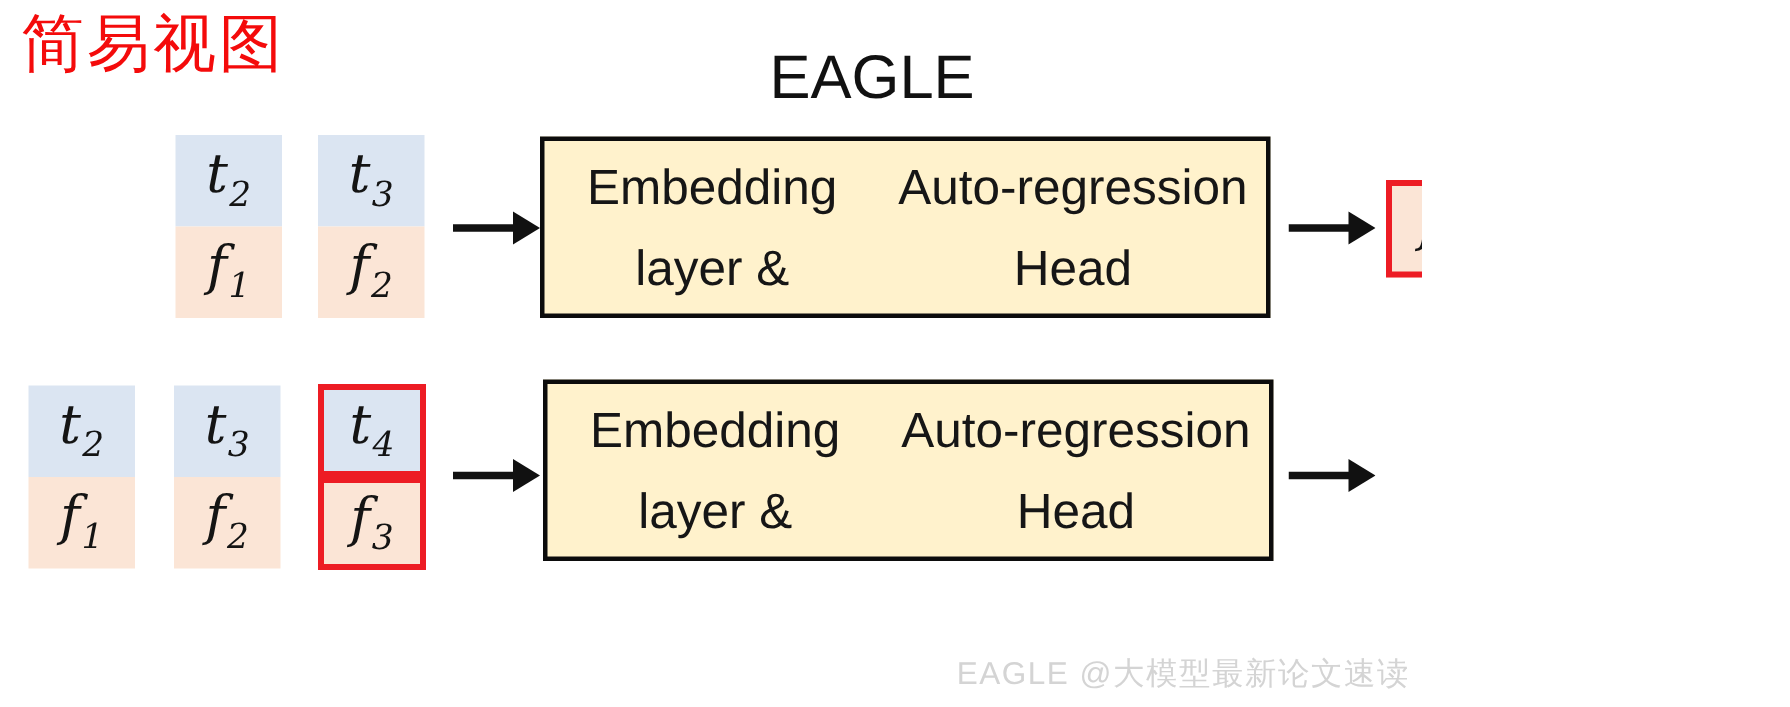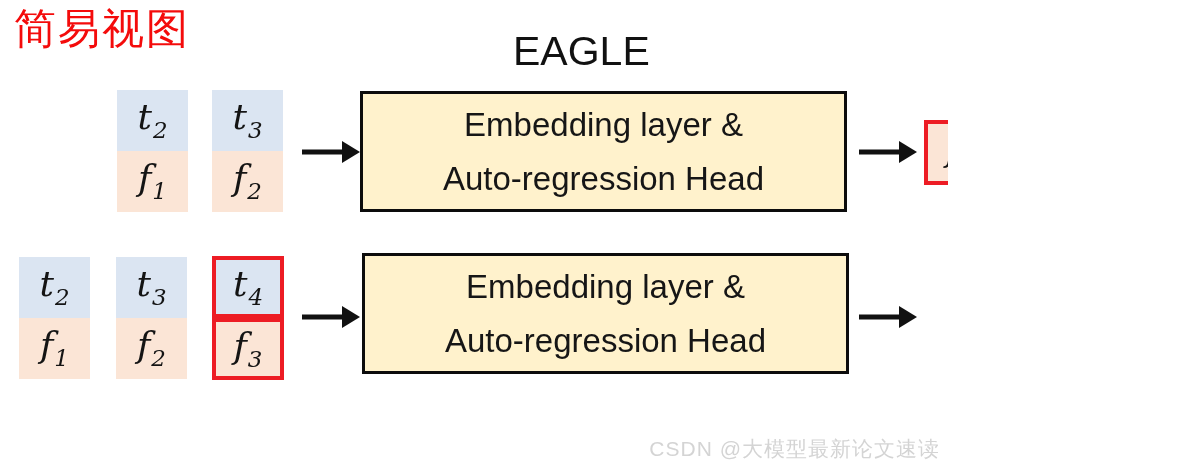--- a/index.html
+++ b/index.html
@@ -14,21 +14,21 @@
   .cell{width:71px;height:61px;display:flex;align-items:center;justify-content:center;box-sizing:border-box;}
   .tok{background:#dbe5f2;}
   .feat{background:#fbe5d6;}
   .cell.hl{width:72px;height:62px;border:4px solid #ed1c24;}
 
   .math{font-family:"DejaVu Serif",serif;font-style:italic;font-size:36px;color:#141414;line-height:1;white-space:nowrap;}
   .math i{font-style:italic;}
   .math sub{font-size:23px;font-style:italic;vertical-align:-9px;margin-left:1px;}
 
   .bigbox{width:487px;height:121px;background:#fff2cc;border:3px solid #0c0c0c;box-sizing:border-box;
-          display:flex;flex-direction:column;align-items:center;justify-content:center;
+          display:flex;flex-direction:row;align-items:center;justify-content:center;
           font-size:33px;color:#161616;line-height:1.62;text-align:center;}
 
   .outbox{width:72px;height:65px;box-sizing:border-box;border:4px solid #ed1c24;
           display:flex;align-items:center;justify-content:center;}
 
   .watermark{right:8px;top:435px;font-size:21px;color:#d4d4d4;letter-spacing:1px;white-space:nowrap;}
 </style>
 </head>
 <body>
 
@@ -125,15 +125,15 @@
     <polygon points="40,2 58,13 40,24" fill="#111111"></polygon>
   </svg>
 
 
   <svg class="abs" style="left:1000px;top:304px;" width="58" height="26" viewBox="0 0 58 26">
     <line x1="0" y1="13" x2="42" y2="13" stroke="#111111" stroke-width="5"></line>
     <polygon points="40,2 58,13 40,24" fill="#111111"></polygon>
   </svg>
 
 
-  <div class="abs watermark">CSDN @大模型最新论文速读</div>
+  <div class="abs watermark">EAGLE @大模型最新论文速读</div>
 
 </div>
 
 </body></html>

